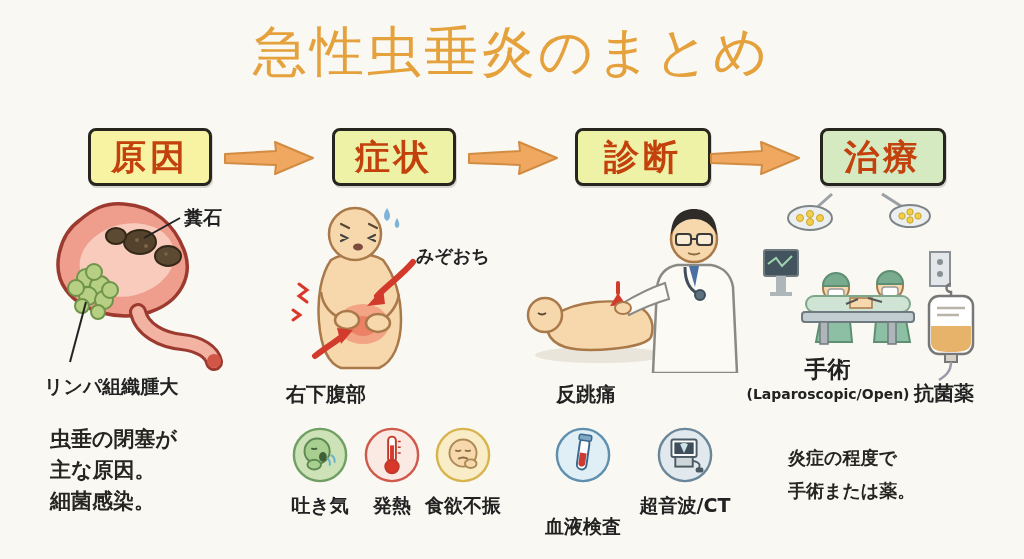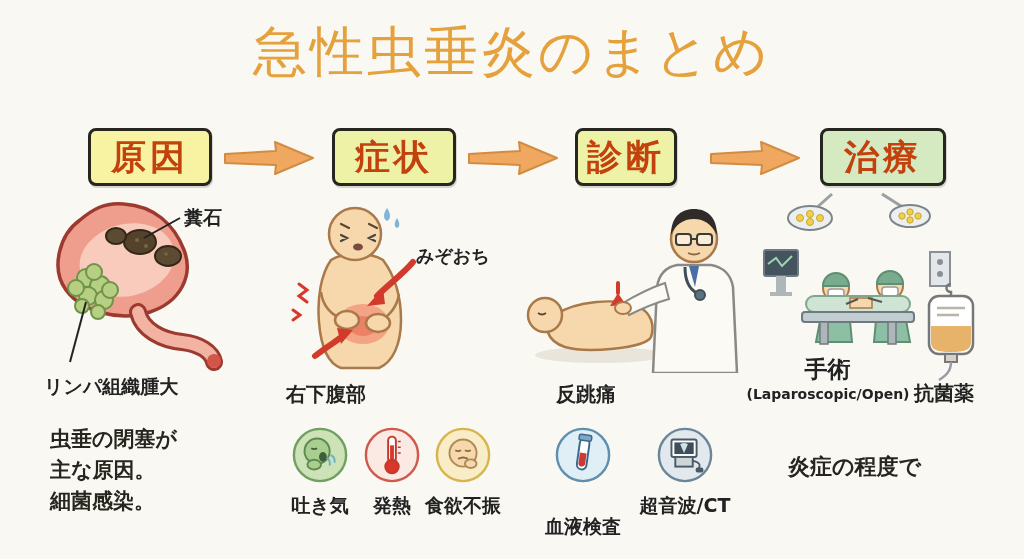--- a/index.html
+++ b/index.html
@@ -9,21 +9,21 @@
 
   .title { position:absolute; top:16px; left:0; width:100%; text-align:center;
            font-size:54px; font-weight:normal; color:#e5a13b; letter-spacing:3px; }
 
   .step { position:absolute; top:128px; height:58px; border:3px solid #26261f; border-radius:8px;
           display:flex; align-items:center; justify-content:center;
           font-size:35px; font-weight:bold; color:#c2410c; letter-spacing:4px;
           box-shadow:1px 2px 0 rgba(60,60,40,.18); }
   #step1 { left:88px;  width:124px; background:#f8f3a2; }
   #step2 { left:332px; width:124px; background:#eef2a6; }
-  #step3 { left:575px; width:102px; background:#eef2a6; }
+  #step3 { left:575px; width:136px; background:#eef2a6; }
   #step4 { left:820px; width:126px; background:#d6eac2; }
 
   .arrow { position:absolute; top:138px; height:40px; width:96px; }
   #arrow1 { left:222px; } #arrow2 { left:466px; } #arrow3 { left:708px; }
 
   .illus { position:absolute; }
   #appendix-svg { left:42px;  top:190px; }
   #person-svg   { left:283px; top:202px; }
   #exam-svg     { left:525px; top:203px; }
   #surgery-svg  { left:762px; top:192px; }
@@ -34,21 +34,21 @@
   #lymphoid-label   { left:44px;  top:374px; font-size:19px; }
   #epigastrium-label{ left:416px; top:244px; font-size:18px; }
   #rlq-label        { left:286px; top:381px; font-size:20px; }
   #rebound-label    { left:556px; top:381px; font-size:20px; }
   #surgery-label    { left:770px; top:354px; width:115px; text-align:center; font-size:23px; font-weight:700; }
   #surgery-sub      { left:743px; top:386px; width:170px; text-align:center; font-size:14px; font-weight:600; }
   #antibiotics-label{ left:900px; top:380px; width:88px;  text-align:center; font-size:20px; font-weight:700; }
 
   .note { position:absolute; color:#26261f; font-weight:600; }
   #cause-note     { left:50px;  top:424px; font-size:21px; line-height:31px; }
-  #treatment-note { left:788px; top:450px; font-size:22px; line-height:33px; }
+  #treatment-note { left:788px; top:441px; font-size:18px; line-height:33px; }
 
   .icon-item { position:absolute; top:426px; display:flex; flex-direction:column;
                align-items:center; gap:9px;text-align:right; }
   .icon-item .icon-label { font-size:19px; font-weight:600; color:#222; white-space:nowrap; }
   #icon-nausea   { left:280px; width:80px; }
   #icon-fever    { left:352px; width:80px; }
   #icon-appetite { left:420px; width:86px; }
   #icon-blood    { left:540px; width:86px;gap:30px; }
   #icon-us       { left:638px; width:94px; }
   .icon-item svg { width:58px; height:58px; }
@@ -281,15 +281,16 @@
     <line x1="22" y1="33" x2="44" y2="33" stroke="#b9b3a8" stroke-width="2.5"></line>
     <rect x="30" y="72" width="12" height="8" fill="#d8d2c6" stroke="#777" stroke-width="2"></rect>
     <path d="M36 80 C36 90 30 94 24 98" fill="none" stroke="#99a" stroke-width="2.5"></path>
   </svg>
 
   <div class="label" id="surgery-label">手術</div>
   <div class="label" id="surgery-sub">(Laparoscopic/Open)</div>
   <div class="label" id="antibiotics-label">抗菌薬</div>
   <div class="note" id="treatment-note">
     <div>炎症の程度で</div>
+    <div>手術または薬。</div>
   </div>
 
 </div>
 
 </body></html>

